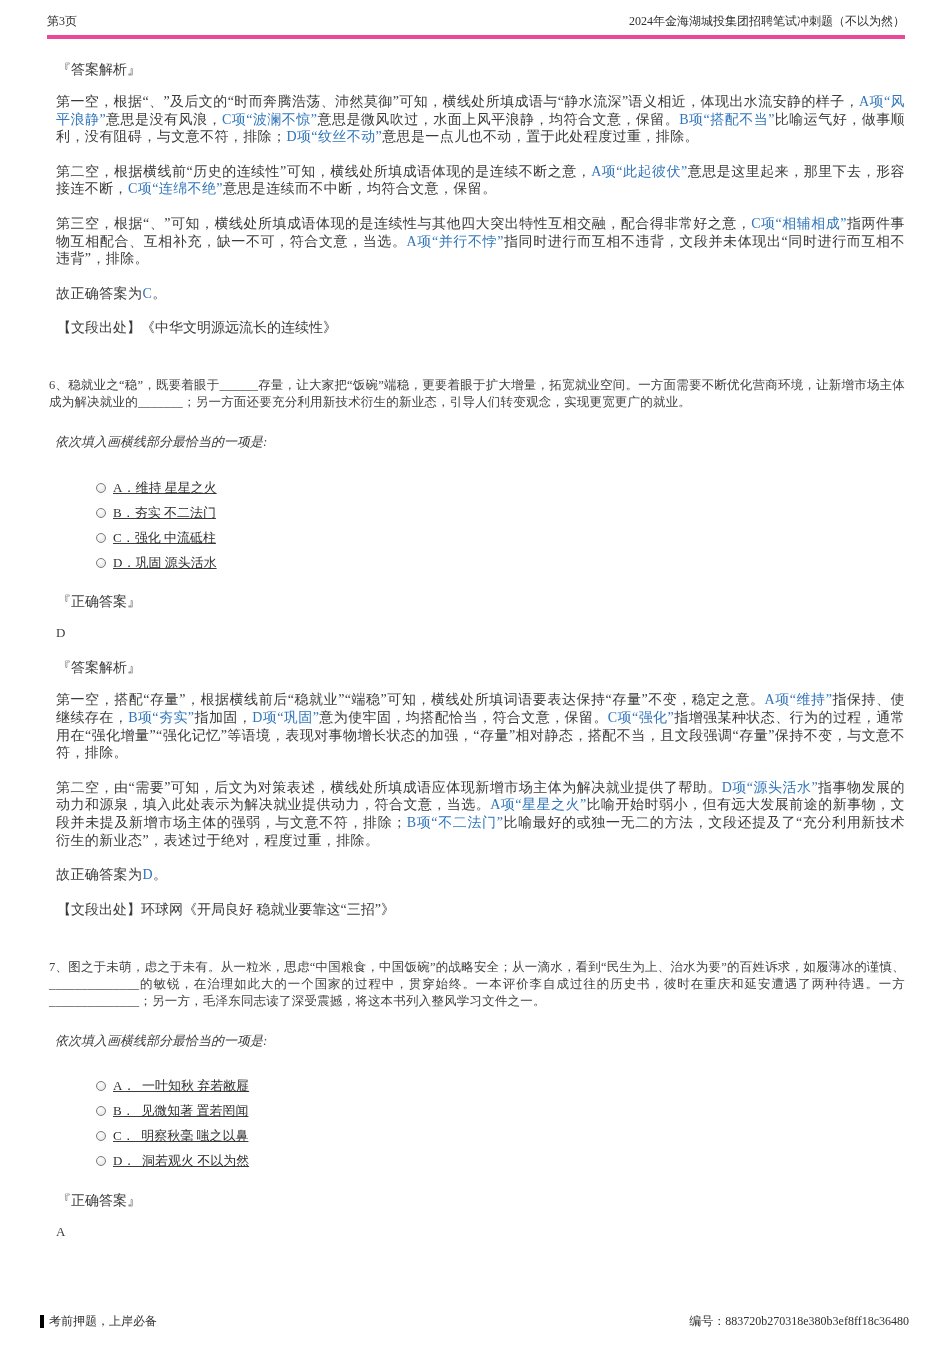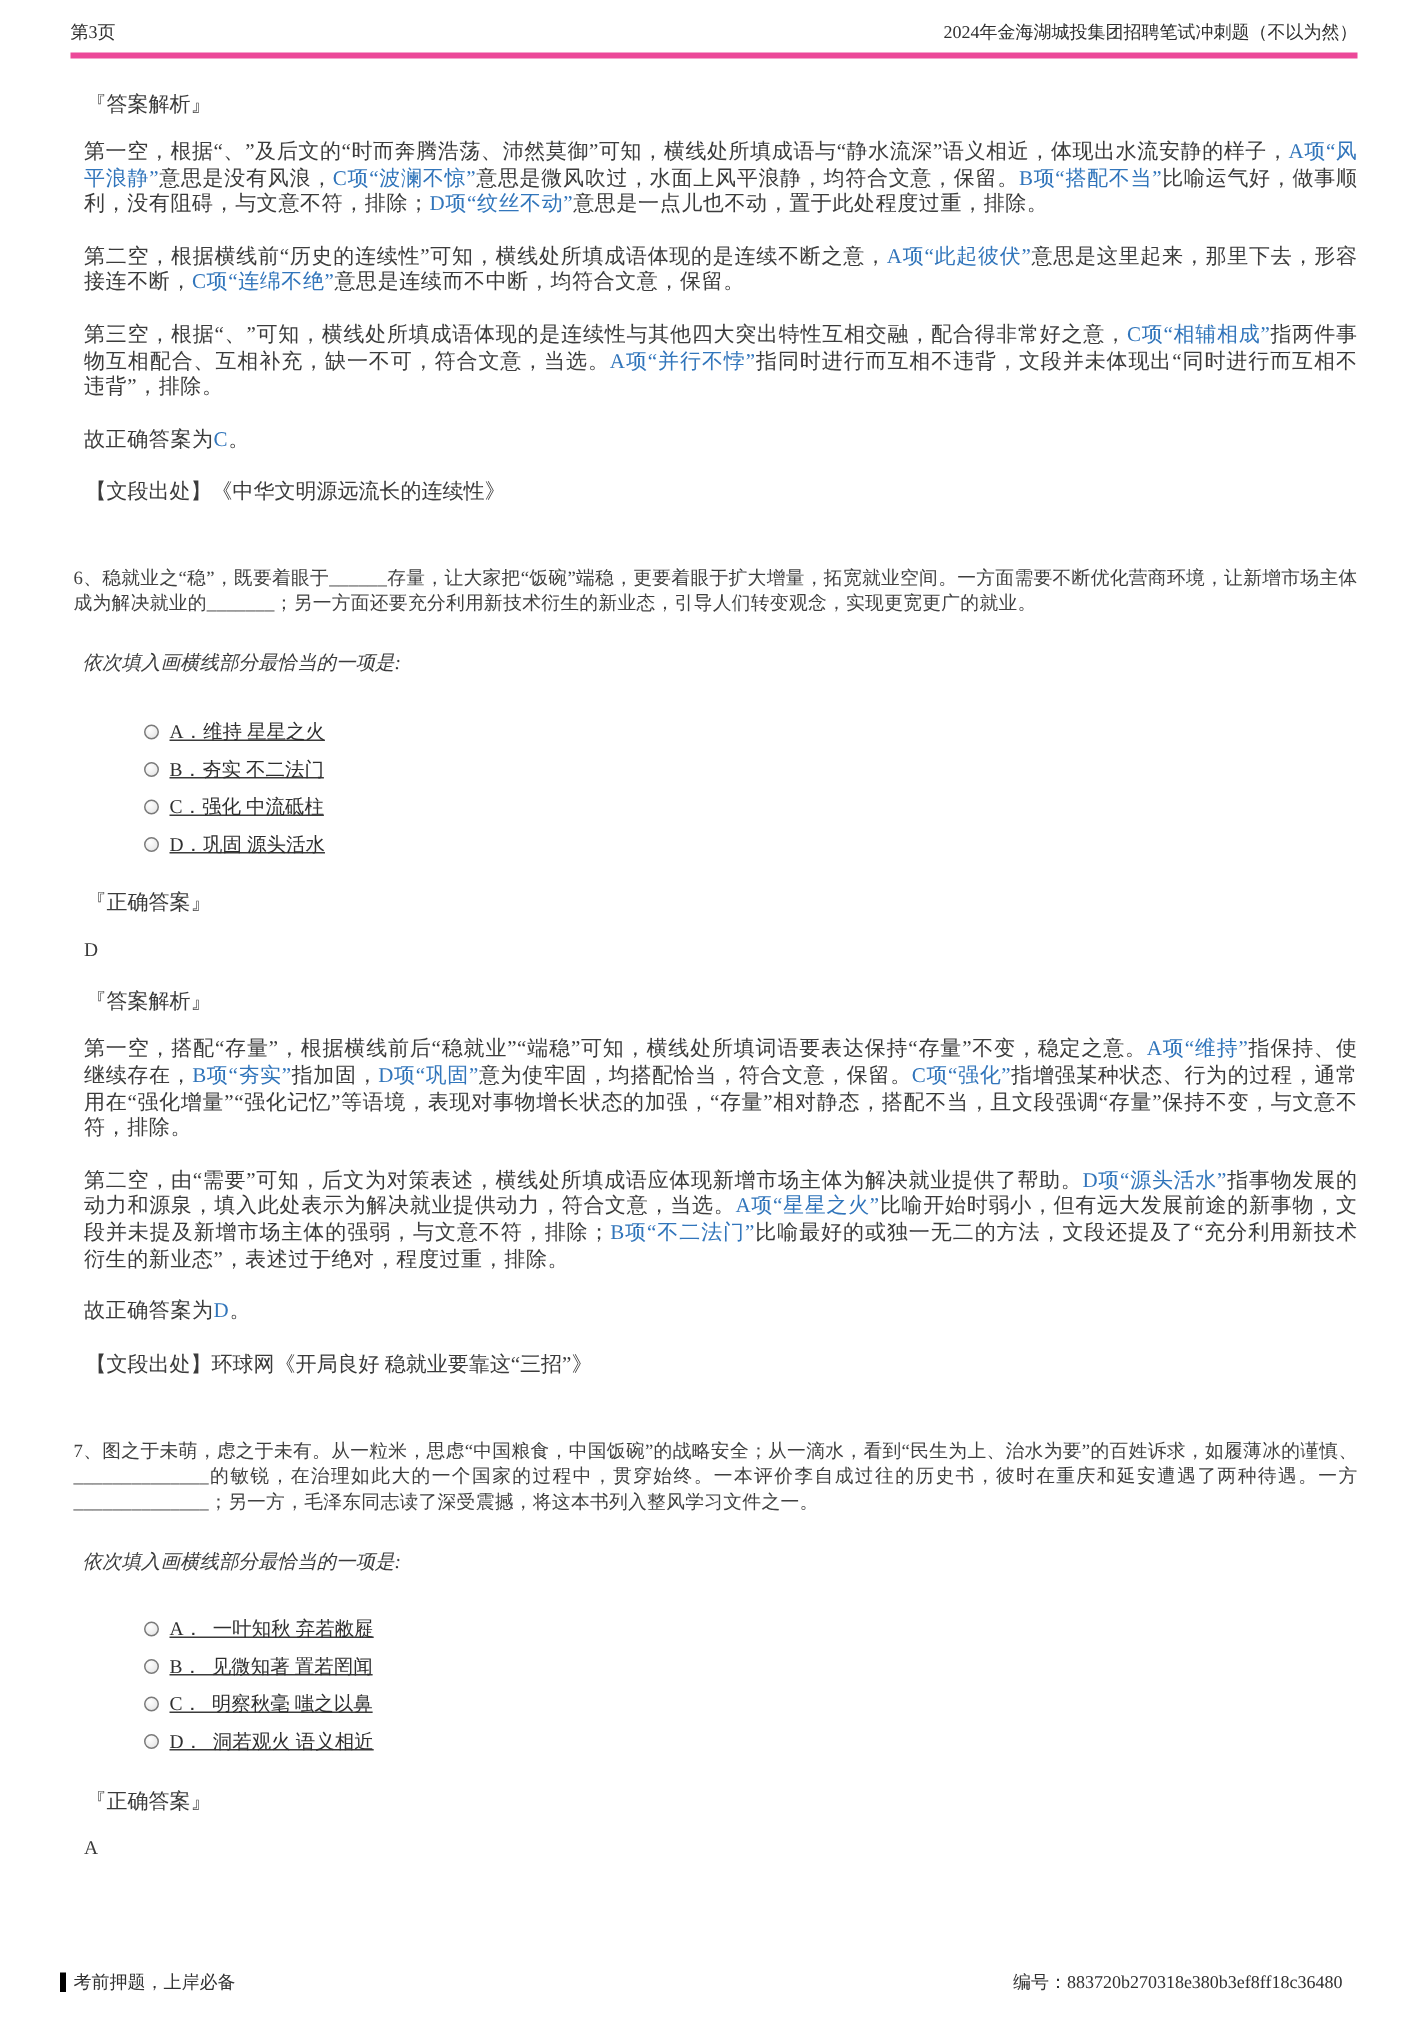--- a/index.html
+++ b/index.html
@@ -57,21 +57,21 @@
     background: radial-gradient(circle at 35% 30%, #ffffff 0%, #ececec 65%, #d4d4d4 100%);
     margin-right: 7px;
     box-sizing: border-box;
   }
   .option-text { white-space: pre; color: #2f2f2f; }
   .answer { font-size: 13px; margin: 0 0 4px; padding-left: 9px; }
   .accent { color: var(--accent, #3175bb); }
   
   .doc-footer {
     position: absolute;
-    left: 40px; right: 55px; bottom: 15px;
+    left: 40px; right: 41px; bottom: 15px;
     display: flex;
     justify-content: space-between;
     align-items: center;
     font-size: 12px;
     color: #303030;
   }
   .footer-left { display: flex; align-items: center; }
   .footer-bar { display: inline-block; width: 4px; height: 13px; background: #000; margin-right: 5px; }
 </style>
 </head>
@@ -130,21 +130,21 @@
         <div class="option-row">
           <span class="radio"></span>
           <span class="option-text">B．  见微知著 置若罔闻</span>
         </div>
         <div class="option-row">
           <span class="radio"></span>
           <span class="option-text">C．  明察秋毫 嗤之以鼻</span>
         </div>
         <div class="option-row">
           <span class="radio"></span>
-          <span class="option-text">D．  洞若观火 语义相近</span>
+          <span class="option-text">D．  洞若观火 不以为然</span>
         </div>
       </div>
       <div class="block section-label"><span>『正确答案』</span></div>
       <div class="block answer"><span>A</span></div>
     </main>
 
   <footer class="doc-footer">
     <span class="footer-left">
       <span class="footer-bar"></span>
       <span>考前押题，上岸必备</span>

